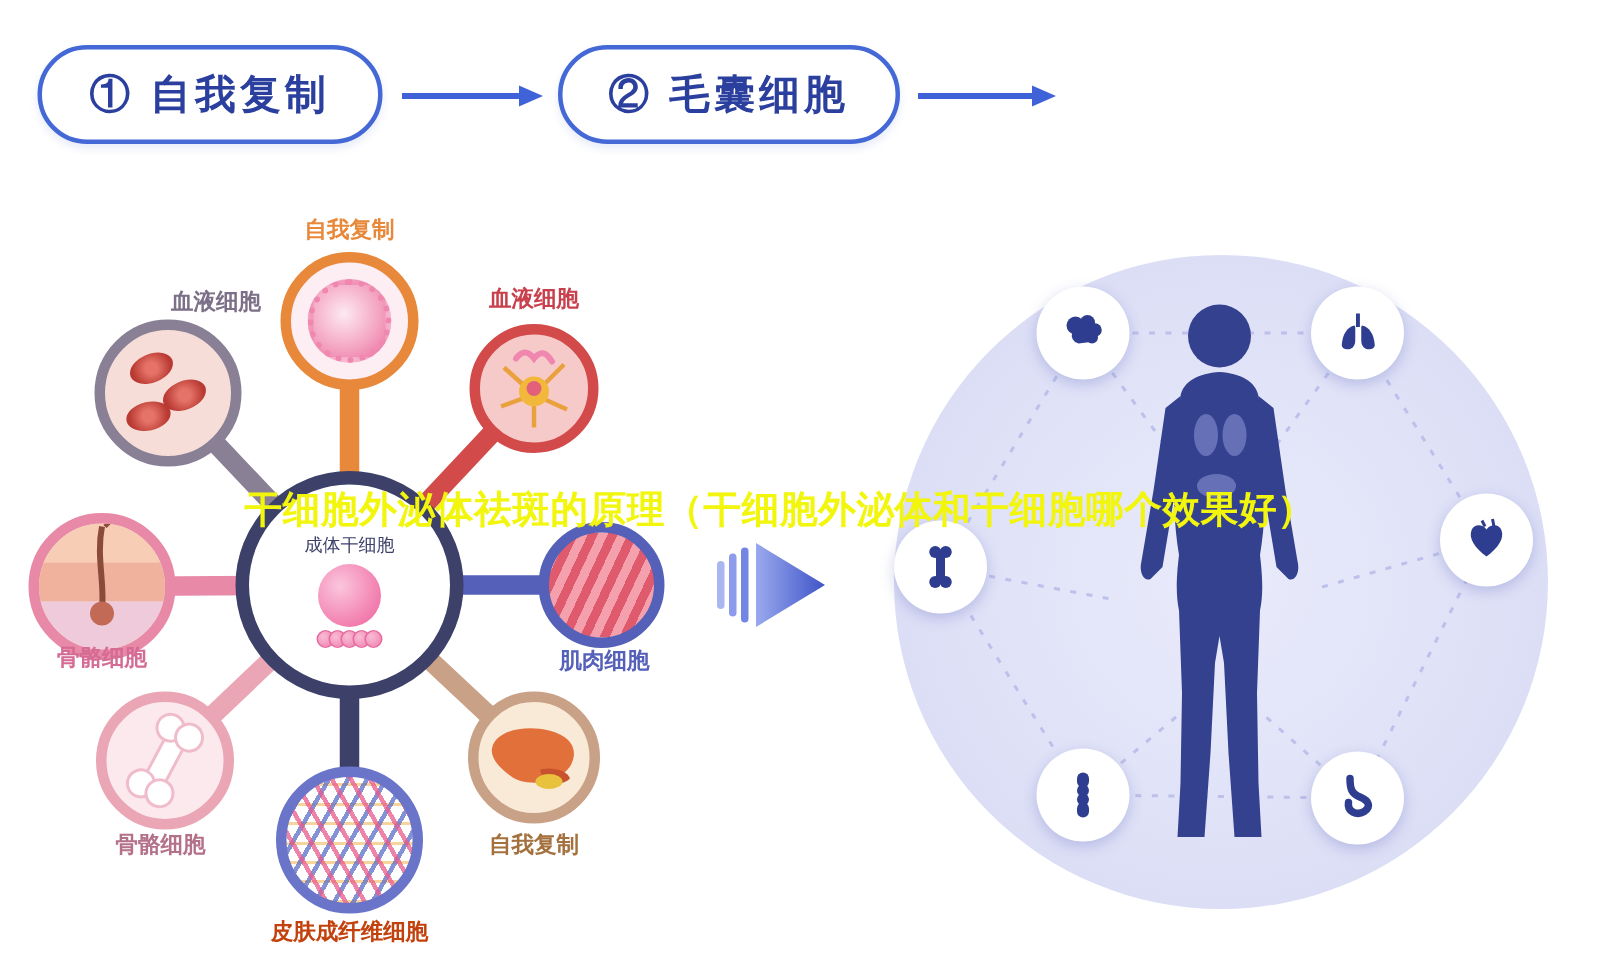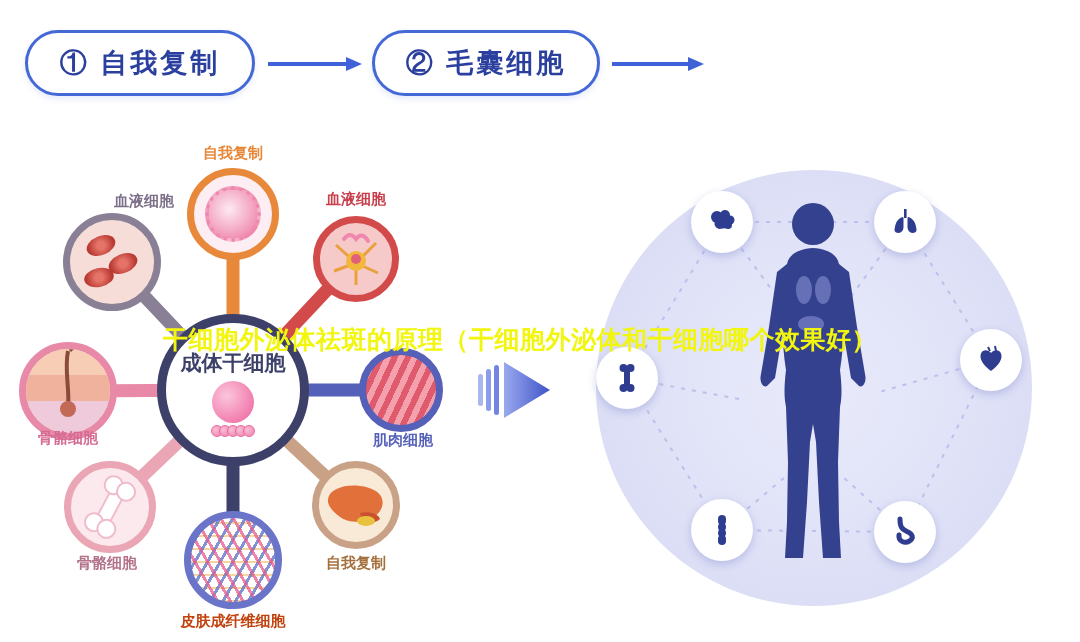--- a/index.html
+++ b/index.html
@@ -17,21 +17,21 @@
   .step-arrow { position:absolute; top:56px; }
   .arrow1 { left:266px; } .arrow2 { left:610px; }
 
   
   .cell-diagram { position:absolute; left:20px; top:140px; width:460px; height:505px; }
   .connectors { position:absolute; left:0; top:0; }
   .cell { position:absolute; border-radius:50%; background:#fff; overflow:hidden;
     display:flex; align-items:center; justify-content:center; }
   .cell-center { left:137px; top:174px; width:152px; height:152px; border:9px solid #3d4169;
     flex-direction:column; background:#fff; }
-  .center-label { font-size:21px; font-weight:bold; color:#3d4169; margin-top:6px; white-space:nowrap; }
+  .center-label { font-size:12px; font-weight:normal; color:#3d4169; margin-top:6px; white-space:nowrap; }
   .big-cell { width:42px; height:42px; border-radius:50%; margin-top:4px;
     background:radial-gradient(circle at 35% 35%, #fbc6dd, #ee5f9a); }
   .cluster { display:flex; margin-top:2px; }
   .cluster i { width:12px; height:12px; border-radius:50%; margin:0 -2px;
     background:radial-gradient(circle at 35% 35%, #f9bcd4, #ef7fae); border:1px solid #e66a9e; }
 
   .cell-immune { left:167px; top:28px;  width:92px; height:92px; border:7px solid #e8883a; background:#fdeef3; }
   .immune-inner { width:56px; height:56px; border-radius:50%; border:4px dotted #ef87ae;
     background:radial-gradient(circle at 42% 40%, #fde9f1, #f4a9c4 55%, #ec6f9f); }
 

